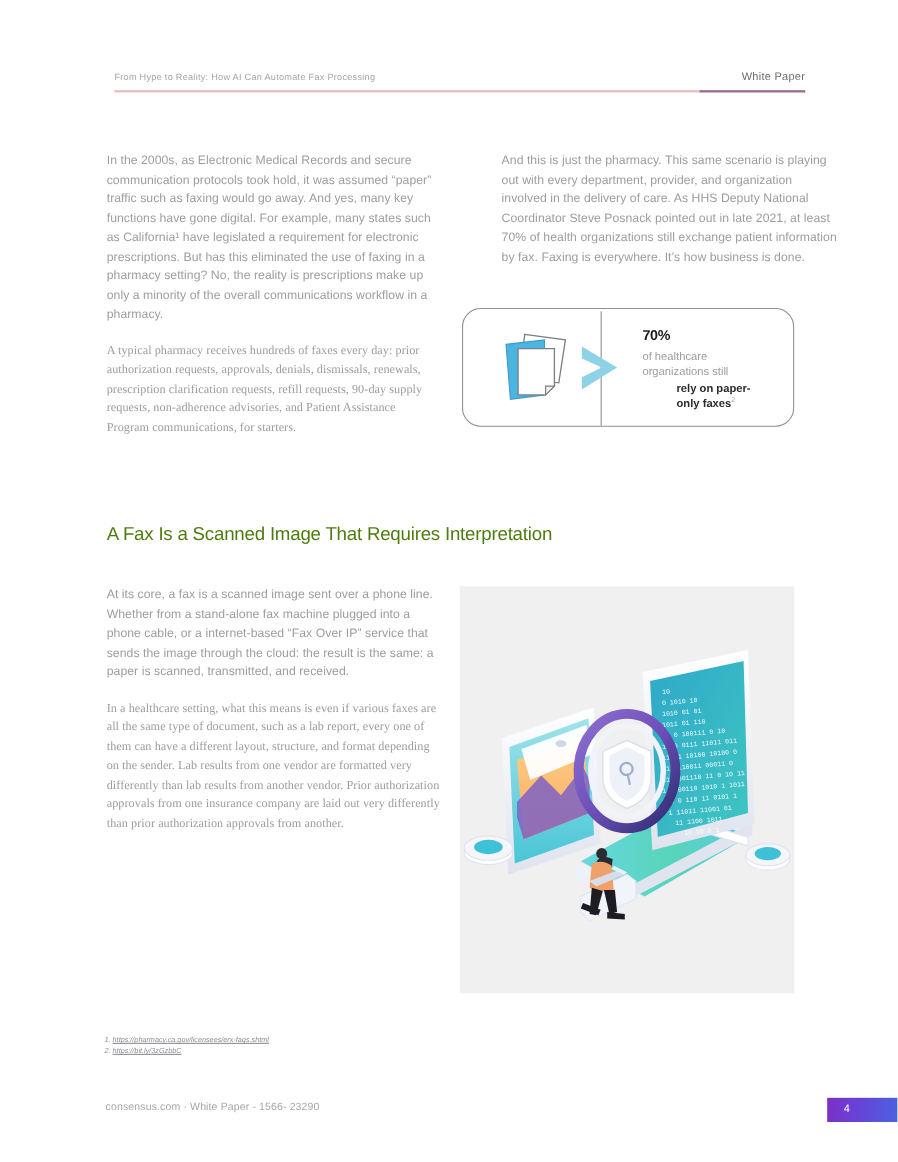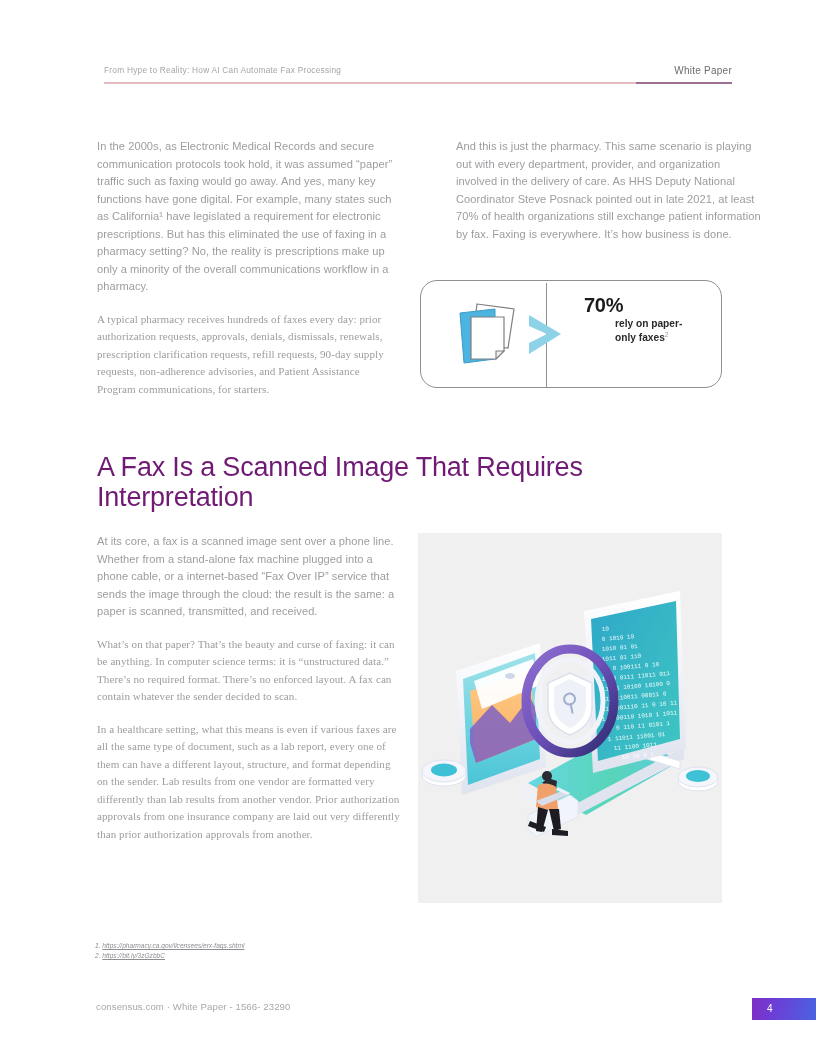--- a/index.html
+++ b/index.html
@@ -115,21 +115,21 @@
     width: 42px;
     height: 44px;
   }
   .stat-text {
     position: absolute;
     left: 163px;
     top: 12px;
     width: 128px;
   }
   .stat-pct {
-    font-size: 20px;
+    font-size: 13px;
     font-weight: bold;
     color: #1b1b1b;
     letter-spacing: -0.3px;
     line-height: 24px;
   }
   .stat-sub {
     font-size: 10.2px;
     line-height: 14.4px;
     color: #9d9da1;
     margin-top: 1px;
@@ -146,25 +146,25 @@
     vertical-align: super;
     line-height: 0;
     font-weight: normal;
     color: #9d9da1;
   }
 
   
   .section-heading {
     position: absolute;
     left: 97px;
-    top: 452px;
+    top: 471px;
     width: 530px;
-    font-size: 27px;
+    font-size: 17px;
     line-height: 30px;
-    color: #701a75;
+    color: #4d7c0f;
     letter-spacing: -0.2px;
   }
 
   
   .lower-left {
     position: absolute;
     left: 97px;
     top: 533px;
     width: 305px;
   }
@@ -254,32 +254,35 @@
   </div>
 
   <div class="stat-chevron">
     <svg viewBox="0 0 42 44" width="42" height="44" xmlns="http://www.w3.org/2000/svg">
       <polygon points="2,2 34,21 2,41 2,30 20,21 2,13" fill="#8ed2e8"></polygon>
     </svg>
   </div>
 
   <div class="stat-text">
     <div class="stat-pct">70%</div>
+    <div class="stat-sub">
+      <div>of healthcare</div>
+      <div>organizations still</div>
+    </div>
     <div class="stat-strong">
       <div>rely on paper-</div>
       <div><span>only faxes</span><sup>2</sup></div>
     </div>
   </div>
 </div>
 
 <div class="section-heading">A Fax Is a Scanned Image That Requires Interpretation</div>
 
 <div class="lower-left body-text">
   <p>At its core, a fax is a scanned image sent over a phone line. Whether from a stand-alone fax machine plugged into a phone cable, or a internet-based “Fax Over IP” service that sends the image through the cloud: the result is the same: a paper is scanned, transmitted, and received.</p>
-  <p>What’s on that paper? That’s the beauty and curse of faxing: it can be anything. In computer science terms: it is “unstructured data.” There’s no required format. There’s no enforced layout. A fax can contain whatever the sender decided to scan.</p>
   <p>In a healthcare setting, what this means is even if various faxes are all the same type of document, such as a lab report, every one of them can have a different layout, structure, and format depending on the sender. Lab results from one vendor are formatted very differently than lab results from another vendor. Prior authorization approvals from one insurance company are laid out very differently than prior authorization approvals from another.</p>
 </div>
 
 <div class="illustration">
   <svg viewBox="0 0 304 370" width="304" height="370" xmlns="http://www.w3.org/2000/svg">
     <defs>
       <linearGradient id="gScreenR" x1="0" y1="0" x2="1" y2="1">
         <stop offset="0%" stop-color="#2fa8c9"></stop>
         <stop offset="100%" stop-color="#3fc6c2"></stop>
       </linearGradient>

